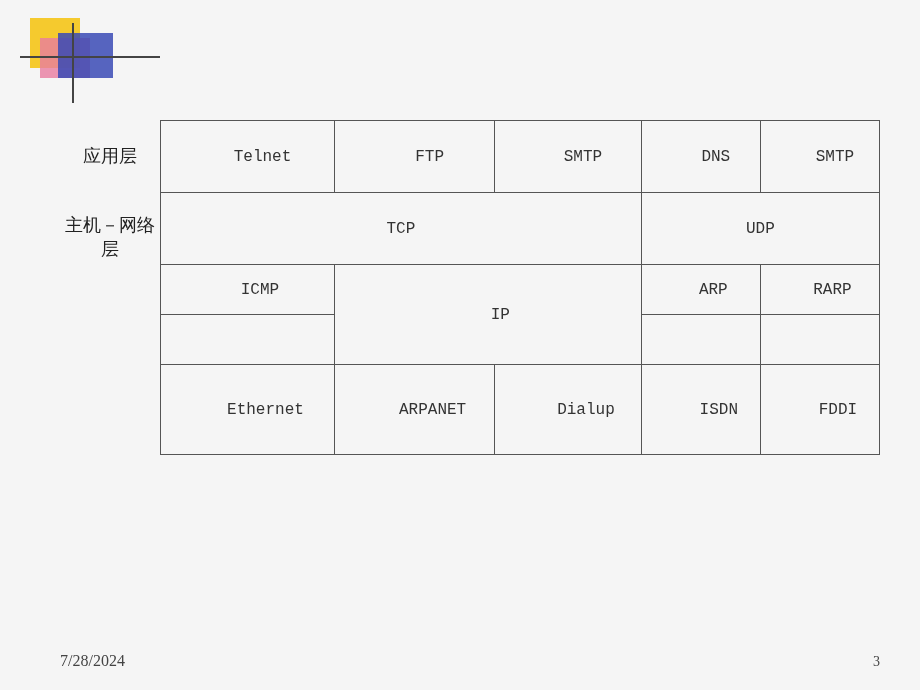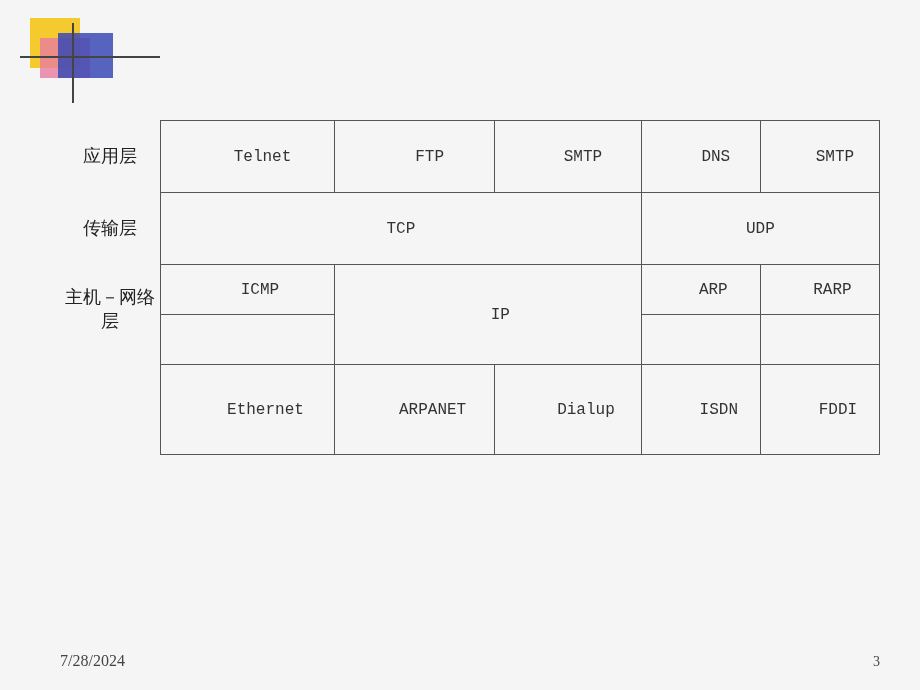--- a/index.html
+++ b/index.html
@@ -177,21 +177,20 @@
       <div class="logo-blue"></div>
       <div class="logo-line-h"></div>
       <div class="logo-line-v"></div>
     </div>
   </div>
 
   <div class="main-content">
 
     <div class="layer-labels">
       <div class="layer-label label-app">应用层</div>
-      <div class="layer-label label-transport">传输层</div>
       <div class="layer-label label-host">主机－网络层</div>
     </div>
 
     <table class="network-table">
 
       <tbody>
           <tr class="app-row">
         <td>Telnet</td>
         <td>FTP</td>
         <td>SMTP</td>

